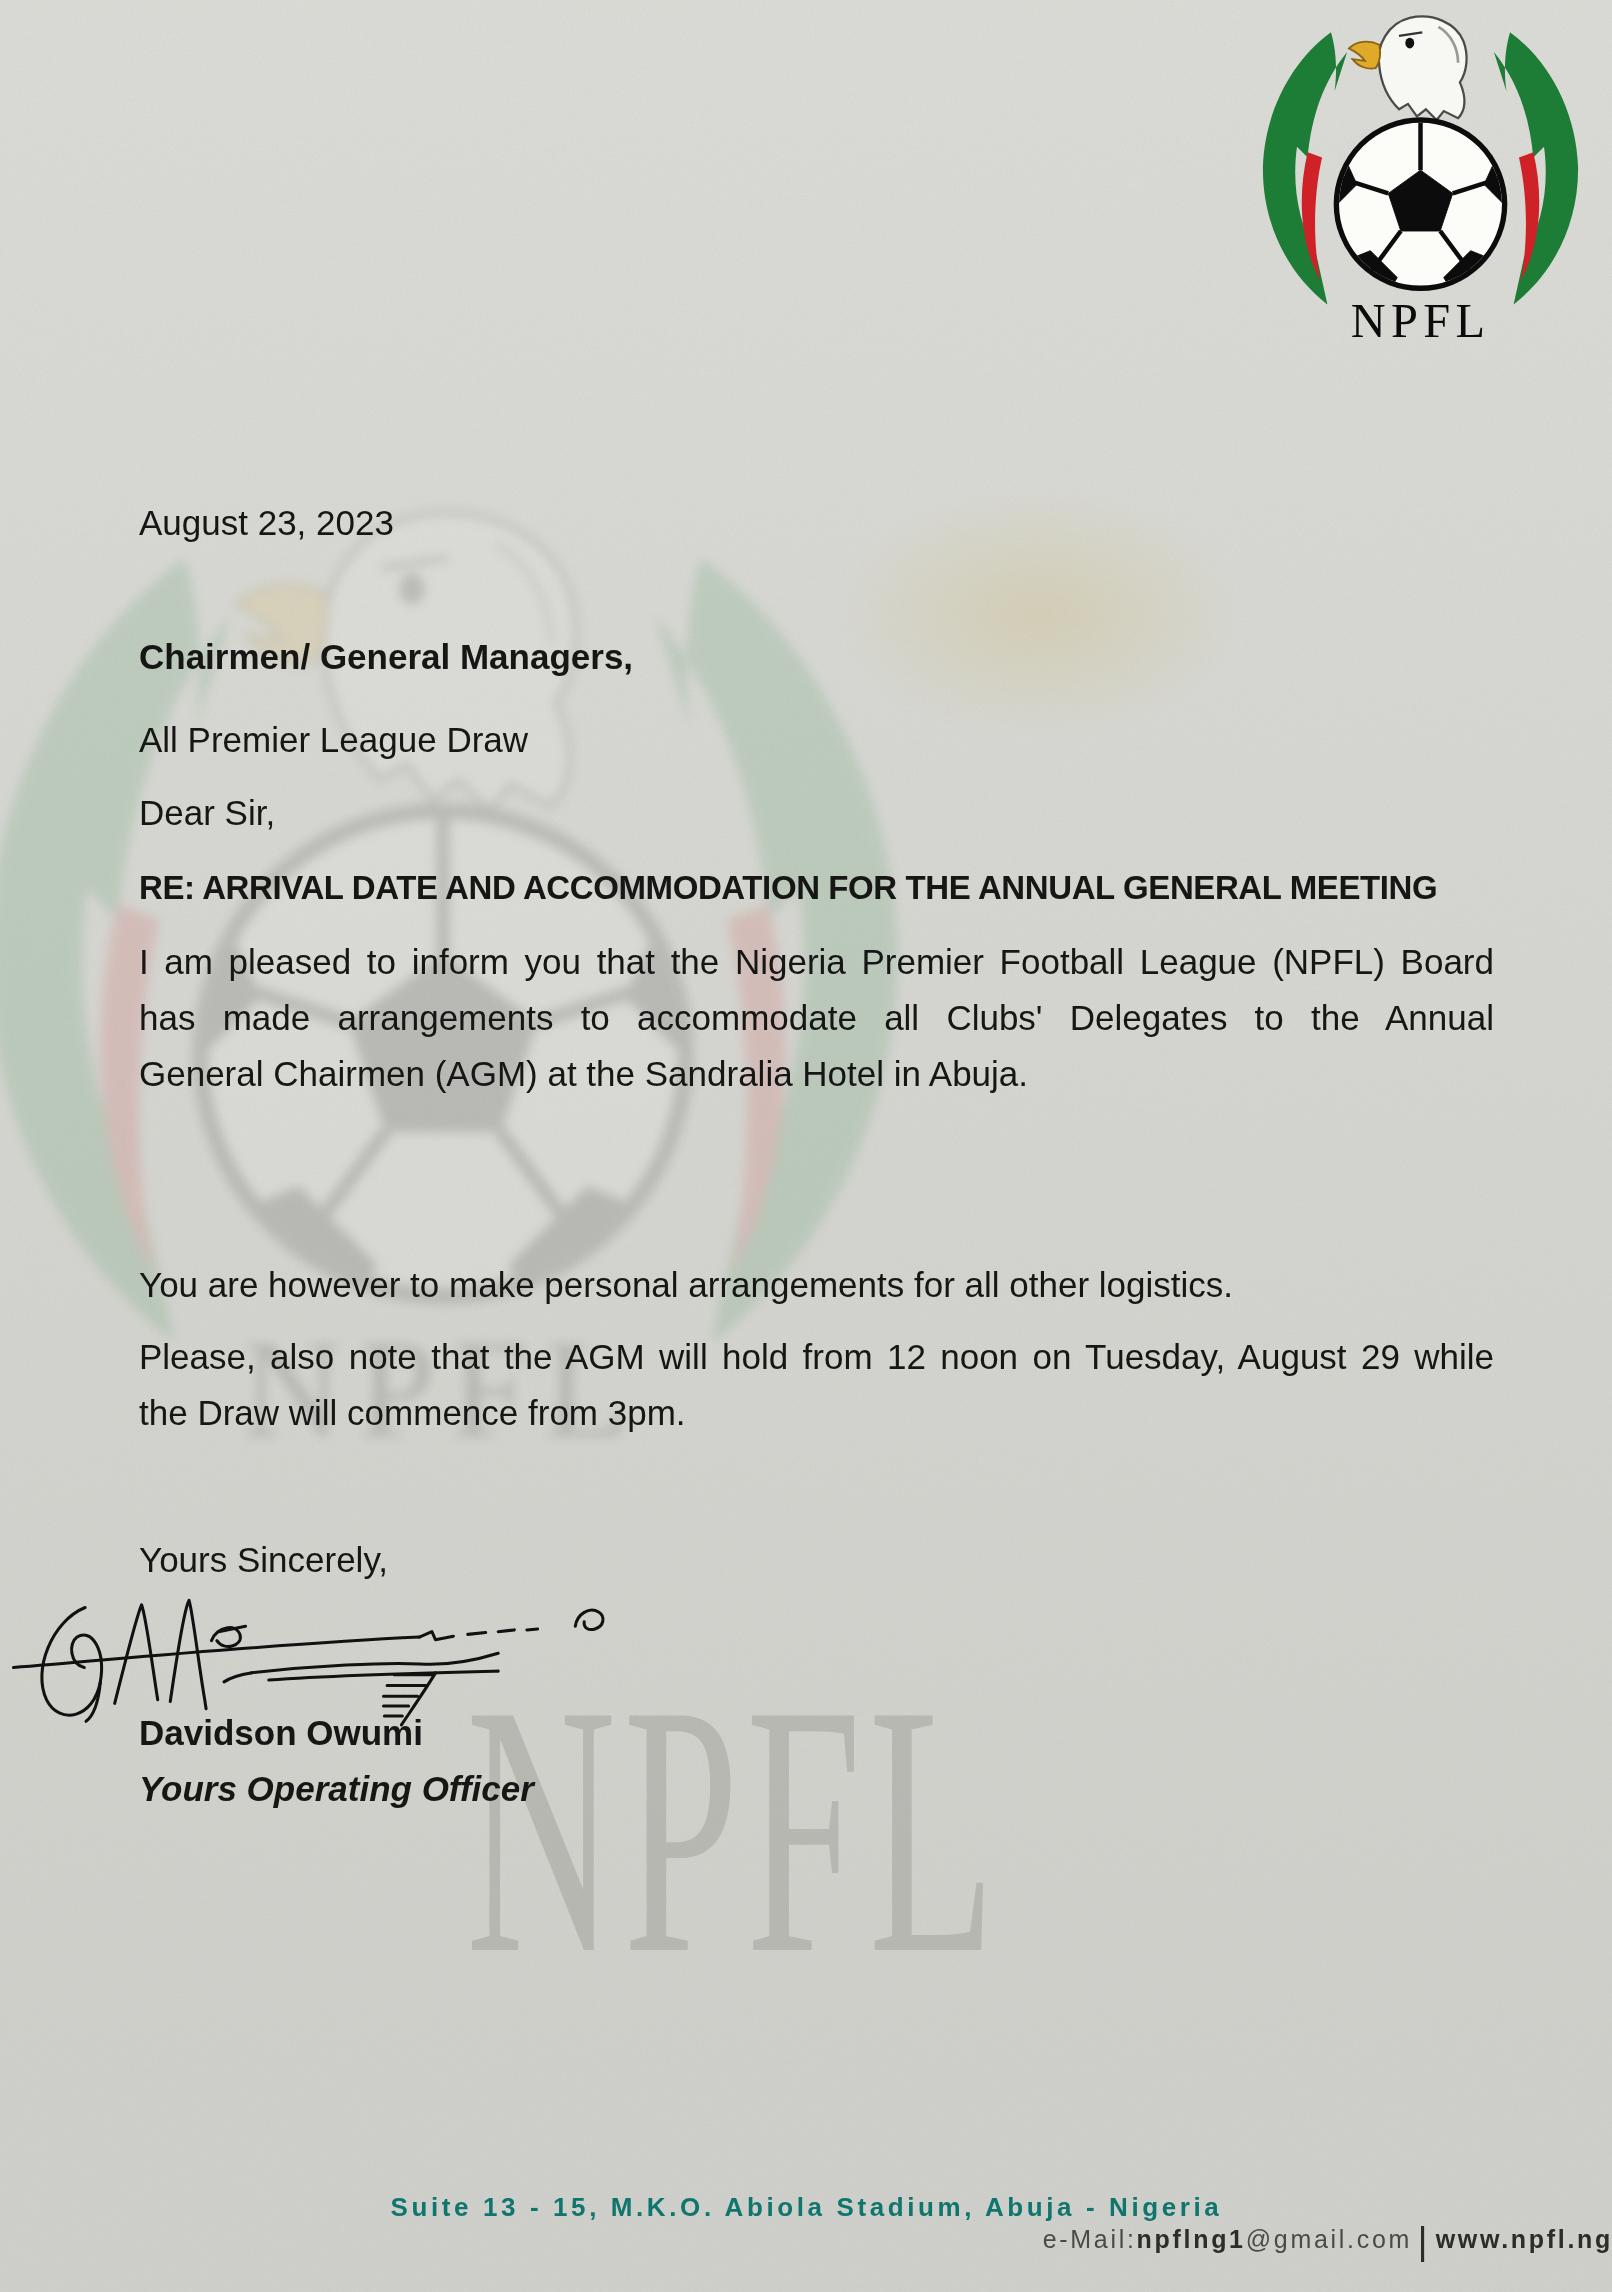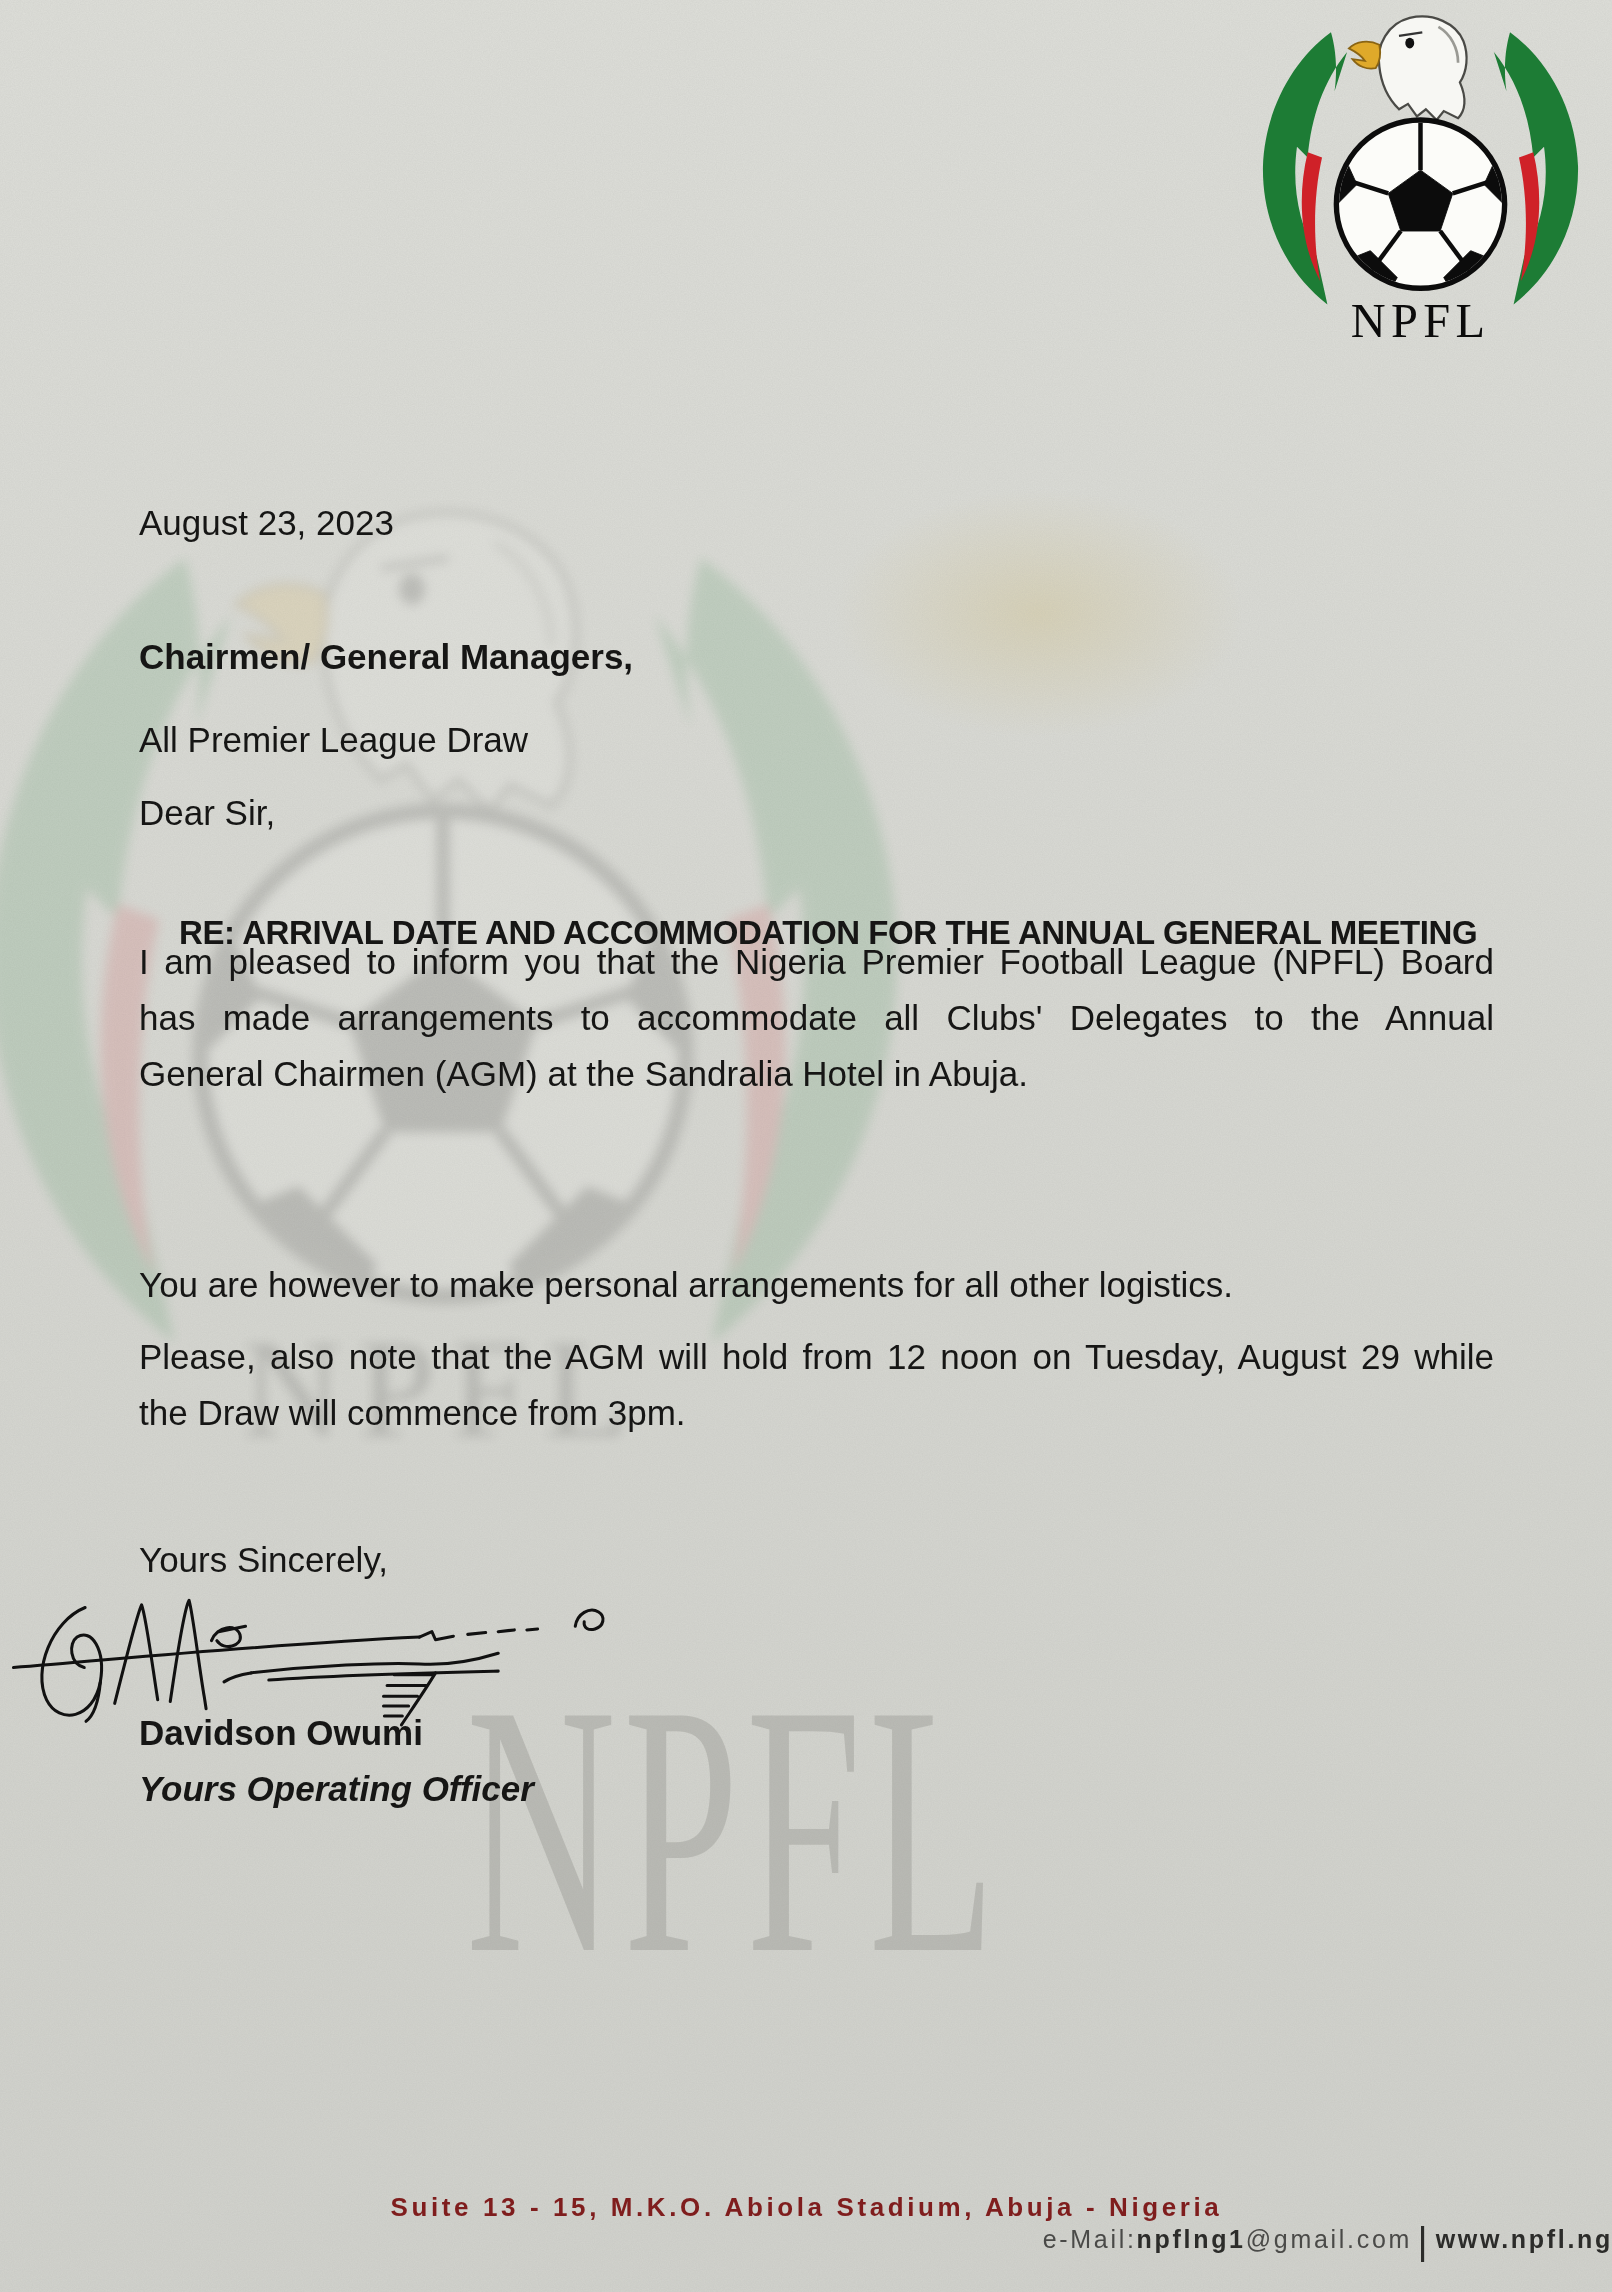--- a/index.html
+++ b/index.html
@@ -40,21 +40,21 @@
   .subject{font-weight:bold;font-size:33px;letter-spacing:-0.4px;white-space:nowrap;}
   .sig-name{font-weight:bold;}
   .sig-title{font-weight:bold;font-style:italic;}
   .signature-svg{position:absolute;left:0;top:1585px;width:681px;height:157px;}
   
   .footer{
     position:absolute;left:0;right:0;top:2192px;
     text-align:center;color:#3c3c3a;
   }
   .footer-address{
-    font-size:26px;font-weight:bold;letter-spacing:3.6px;line-height:31px;color:#7f1d1d;
+    font-size:26px;font-weight:bold;letter-spacing:3.6px;line-height:31px;color:#0f766e;
   }
   .footer-contact{
     font-size:25px;letter-spacing:2.7px;line-height:32px;color:#4a4a48;text-align:right;
   }
   .footer-contact .fw-b{font-weight:bold;color:#2c2c2a;}
   .footer-contact .sep{
     display:inline-block;font-weight:400;font-size:39px;line-height:0;
     vertical-align:-6.3px;color:#2c2c2a;padding:0 5.4px;
   }
 </style>
@@ -128,21 +128,21 @@
   <svg class="letterhead-logo" viewBox="0 0 392 372">
     <use href="#npfl-logo"></use>
   </svg>
 
   <div class="tblock" style="top:495px;">August 23, 2023</div>
 
   <div class="tblock bold" style="top:629px;">Chairmen/ General Managers,</div>
   <div class="tblock" style="top:712px;">All Premier League Draw</div>
   <div class="tblock" style="top:785px;">Dear Sir,</div>
 
-  <div class="tblock subject" style="top:905px;margin-left:40px;">RE: ARRIVAL DATE AND ACCOMMODATION FOR THE ANNUAL GENERAL MEETING</div>
+  <div class="tblock subject" style="top:860px;">RE: ARRIVAL DATE AND ACCOMMODATION FOR THE ANNUAL GENERAL MEETING</div>
 
   <div class="tblock" style="top:934px;">
     <div class="jline">I am pleased to inform you that the Nigeria Premier Football League (NPFL) Board</div>
     <div class="jline">has made arrangements to accommodate all Clubs' Delegates to the Annual</div>
     <div class="nline">General Chairmen (AGM) at the Sandralia Hotel in Abuja.</div>
   </div>
 
 
   <div class="tblock nline" style="top:1257px;">You are however to make personal arrangements for all other logistics.</div>
 

